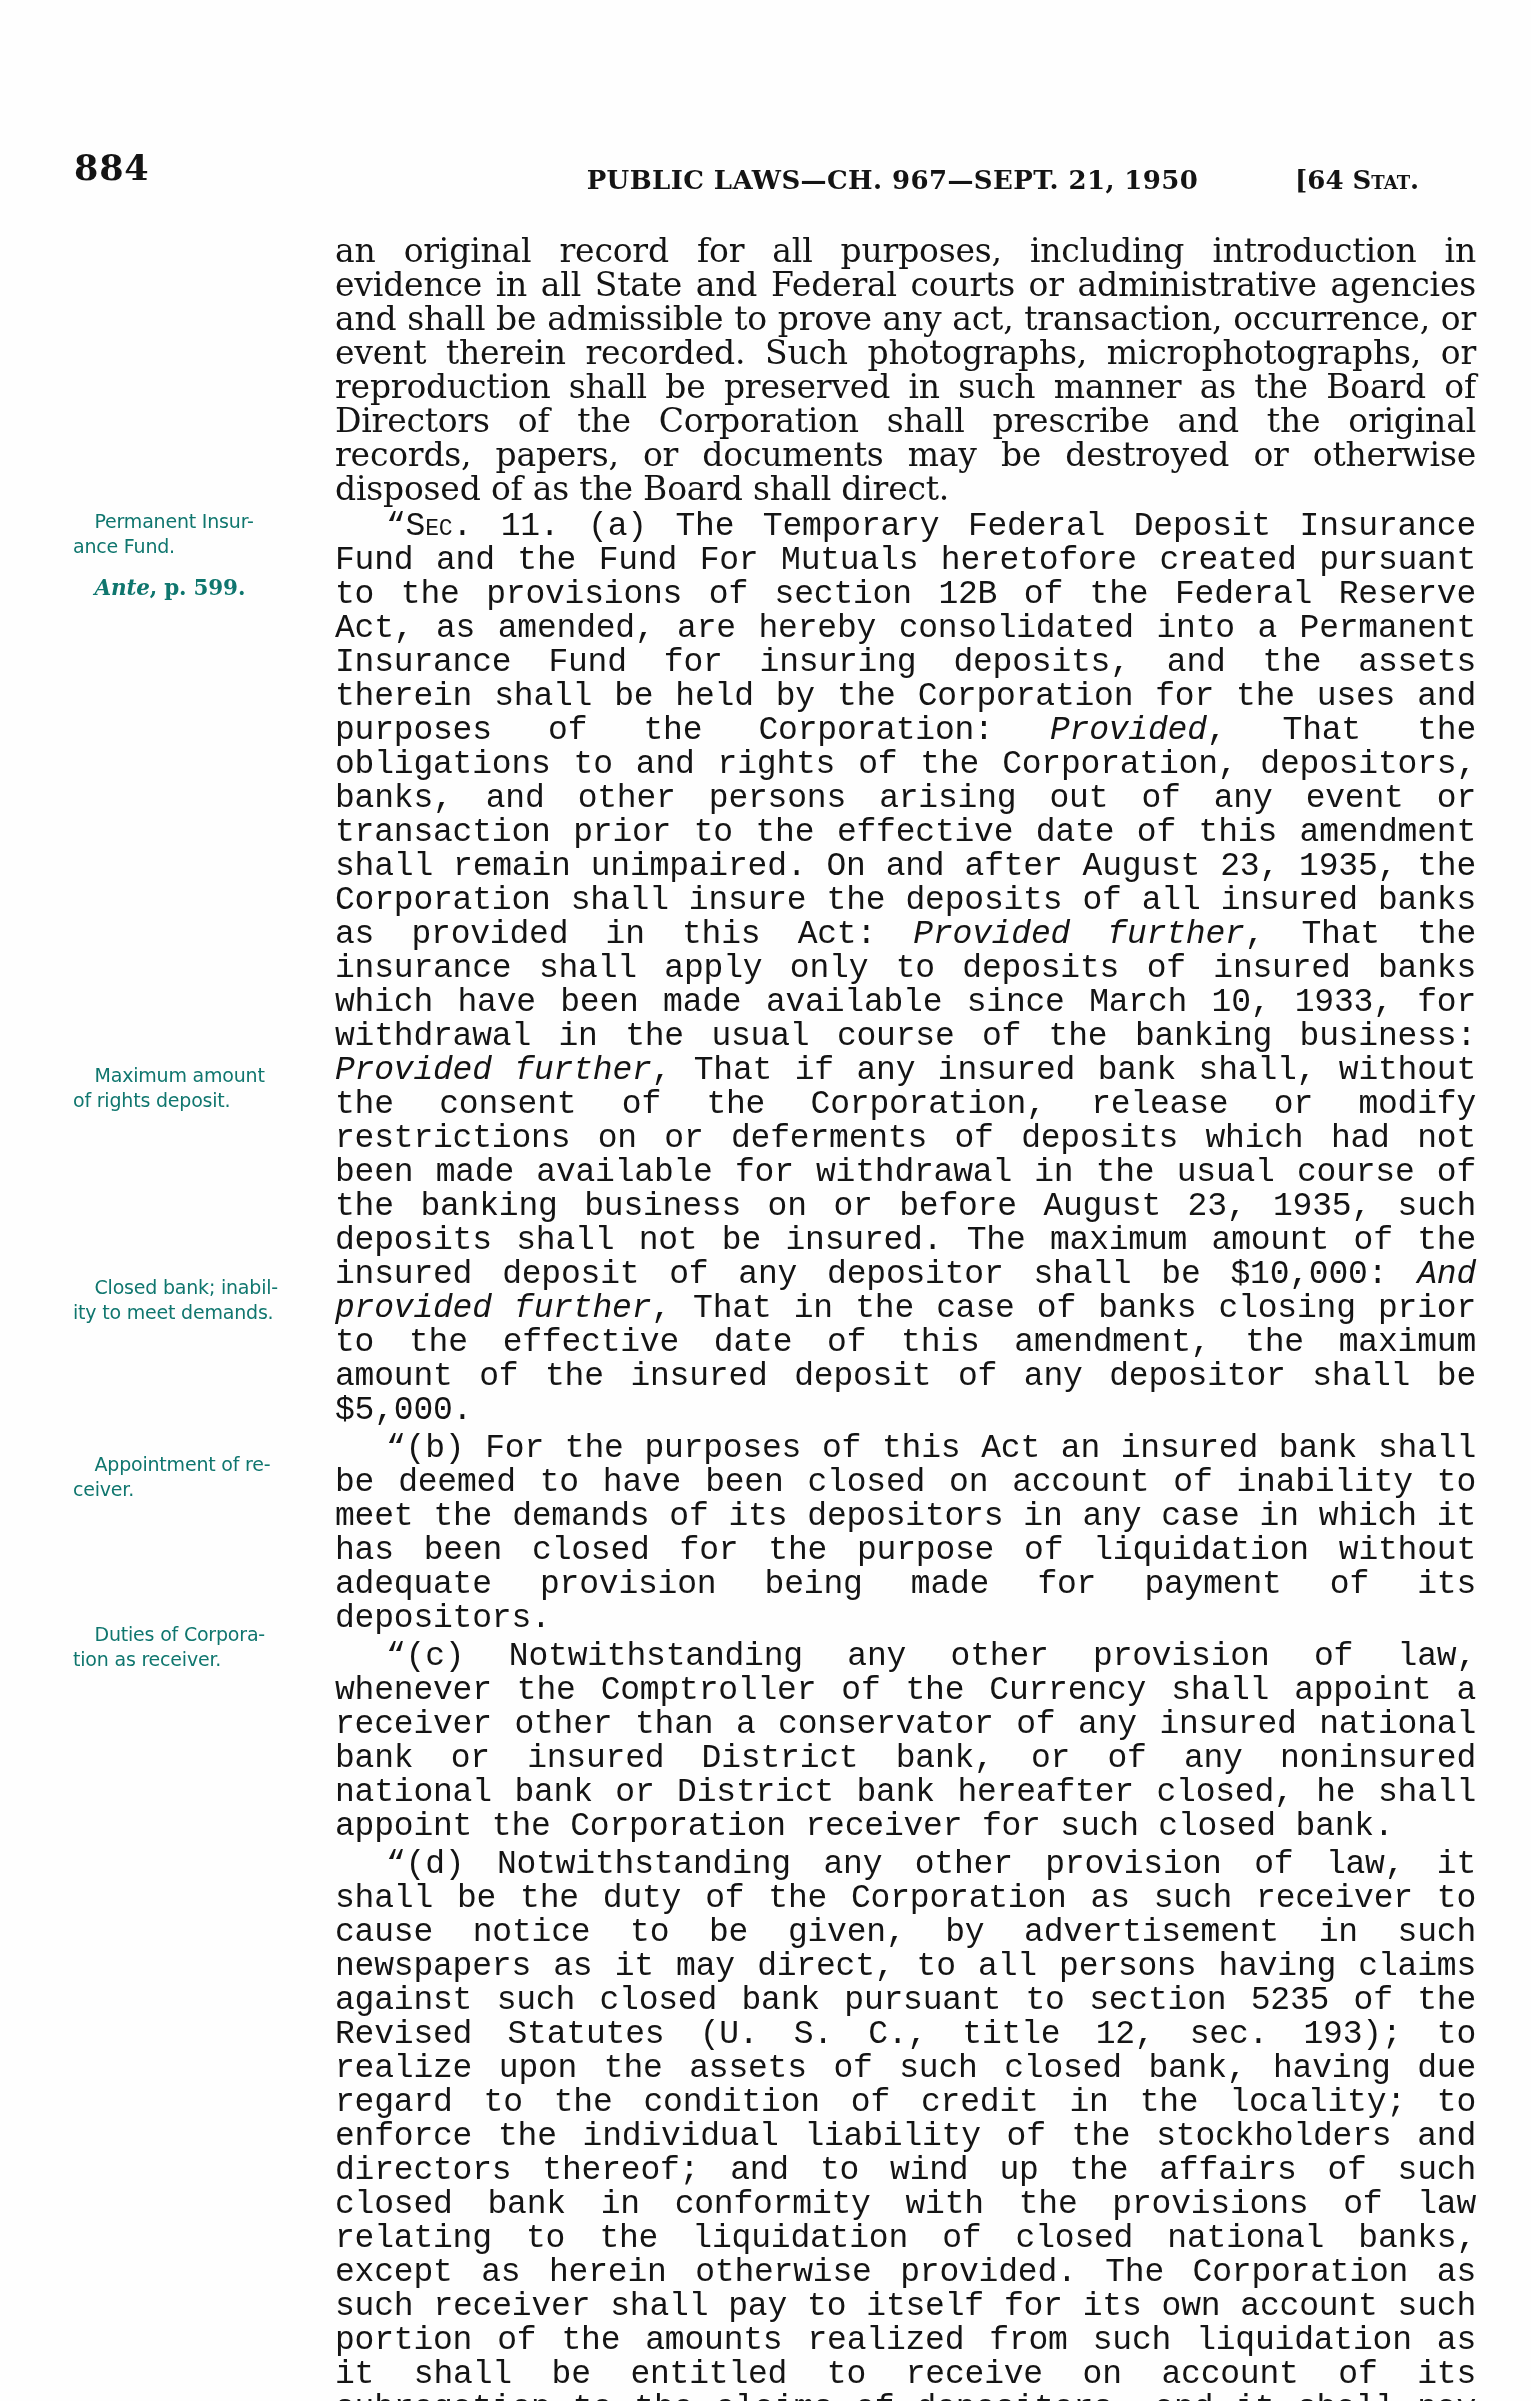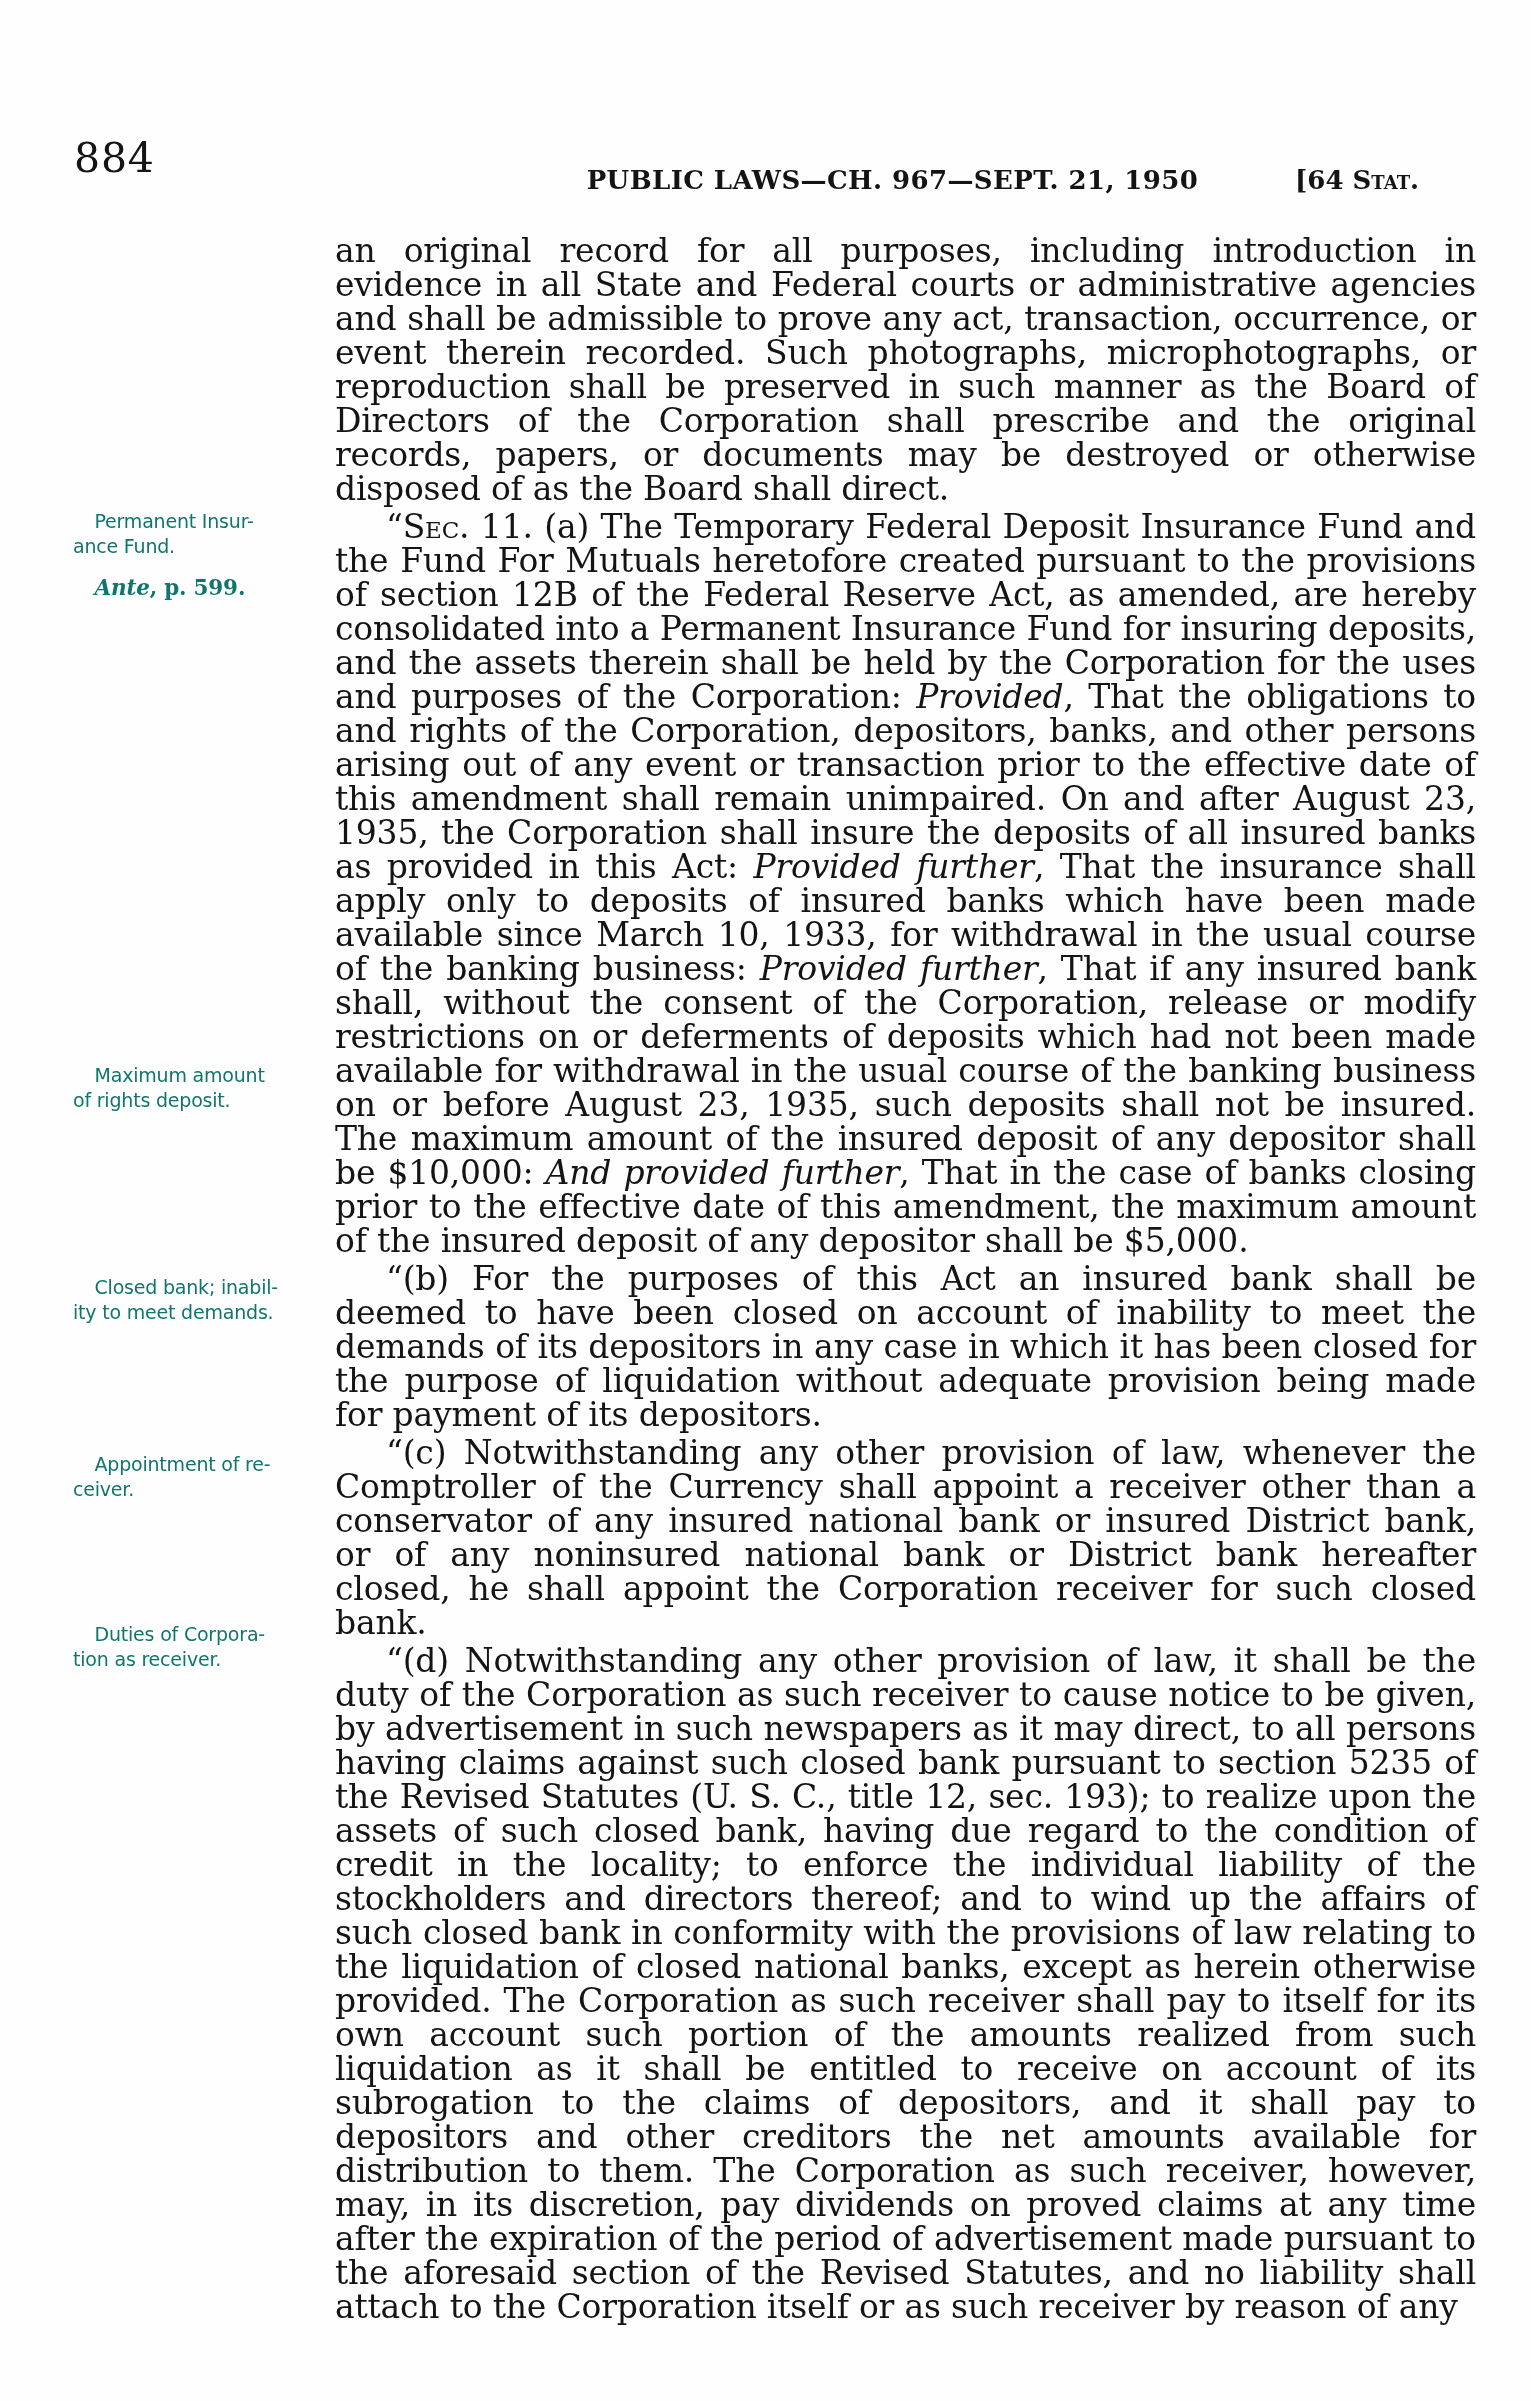--- a/index.html
+++ b/index.html
@@ -12,23 +12,23 @@
     width: 1532px;
     height: 2401px;
     background: #fefefe;
     color: #141414;
     font-family: "DejaVu Serif", serif;
     overflow: hidden;
   }
   .pagenum {
     position: absolute;
     left: 74px;
-    top: 138px;
-    font-size: 41px;
-    font-weight: normal;
+    top: 150px;
+    font-size: 35px;
+    font-weight: bold;
     line-height: 1;
     letter-spacing: 0.8px;
   }
   .running-title {
     position: absolute;
     left: 318px;
     top: 167px;
     width: 1149px;
     text-align: center;
     font-size: 26px;
@@ -55,20 +55,21 @@
     line-height: 34px;
     letter-spacing: -0.2px;
     text-align: justify;
   }
   .body-para {
     margin: 4px;
     padding: 0;
   }
   .body-para.indent {
     text-indent: 51px;
+    font-family: Liberation Mono, monospace;
   }
   .sc {
     font-variant: small-caps;
   }
   .margin-note {
     position: absolute;
     left: 73px;
     width: 248px;
     font-family: "DejaVu Sans", sans-serif;
     font-size: 19px;

